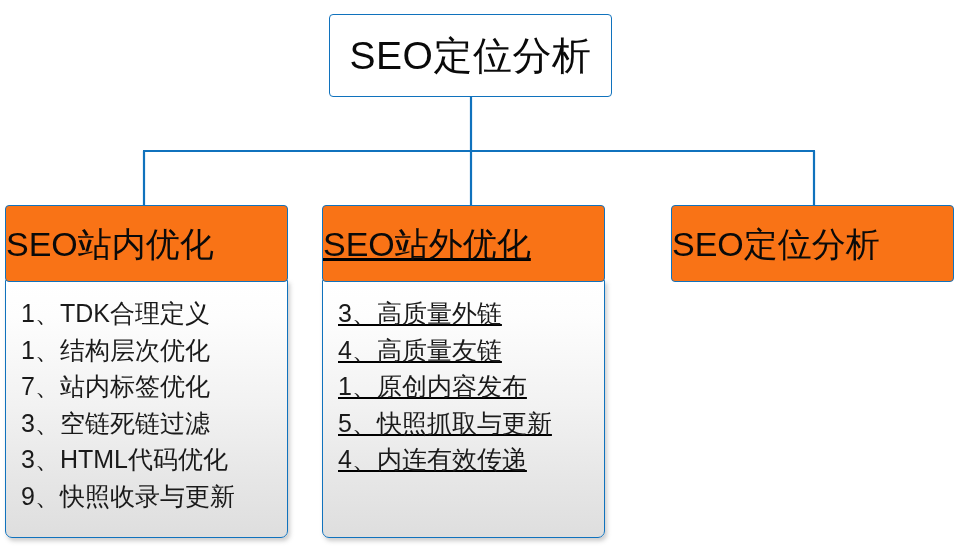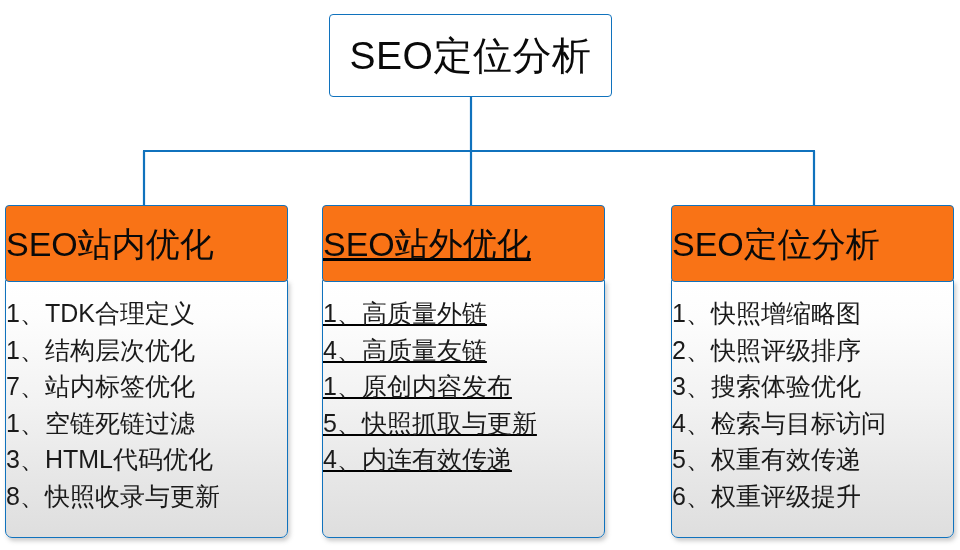--- a/index.html
+++ b/index.html
@@ -87,21 +87,21 @@
     width: 100%;
     height: 258px;
     margin-top: -1.6px;
     border: 1.6px solid #1072bd;
     border-radius: 0 0 7px 7px;
     background: linear-gradient(to bottom, #ffffff 0%, #fdfdfd 14%, #f2f2f2 48%, #e6e6e6 78%, #dedede 100%);
     box-shadow: 2px 3px 4px rgba(120,120,120,0.38);
     padding: 14px 14px 0 0;
     display: flex;
     flex-direction: column;
-    align-items: flex-end;
+    align-items: center;
   }
 
   .item-list {
     list-style: none;
     margin: 0;
     padding: 0 0 0 30px;
     width: 100%;
   }
   .item {
     font-size: 25px;
@@ -129,51 +129,41 @@
 
   <div class="column col-1">
     <div class="col-header">
       <span class="col-header-label">SEO站内优化</span>
     </div>
     <div class="col-body">
       <ul class="item-list">
         <li class="item">1、TDK合理定义</li>
         <li class="item">1、结构层次优化</li>
         <li class="item">7、站内标签优化</li>
-        <li class="item">1、空链死链过滤</li>
+        <li class="item">3、空链死链过滤</li>
         <li class="item">3、HTML代码优化</li>
-        <li class="item">8、快照收录与更新</li>
+        <li class="item">9、快照收录与更新</li>
       </ul>
     </div>
   </div>
 
   <div class="column col-2">
     <div class="col-header">
       <span class="col-header-label">SEO站外优化</span>
     </div>
     <div class="col-body">
       <ul class="item-list">
-        <li class="item">1、高质量外链</li>
+        <li class="item">3、高质量外链</li>
         <li class="item">4、高质量友链</li>
         <li class="item">1、原创内容发布</li>
         <li class="item">5、快照抓取与更新</li>
         <li class="item">4、内连有效传递</li>
       </ul>
     </div>
   </div>
 
   <div class="column col-3">
     <div class="col-header">
       <span class="col-header-label">SEO定位分析</span>
     </div>
-    <div class="col-body">
-      <ul class="item-list">
-        <li class="item">1、快照增缩略图</li>
-        <li class="item">2、快照评级排序</li>
-        <li class="item">3、搜索体验优化</li>
-        <li class="item">4、检索与目标访问</li>
-        <li class="item">5、权重有效传递</li>
-        <li class="item">6、权重评级提升</li>
-      </ul>
-    </div>
   </div>
 
 </div>
 
 </body></html>

